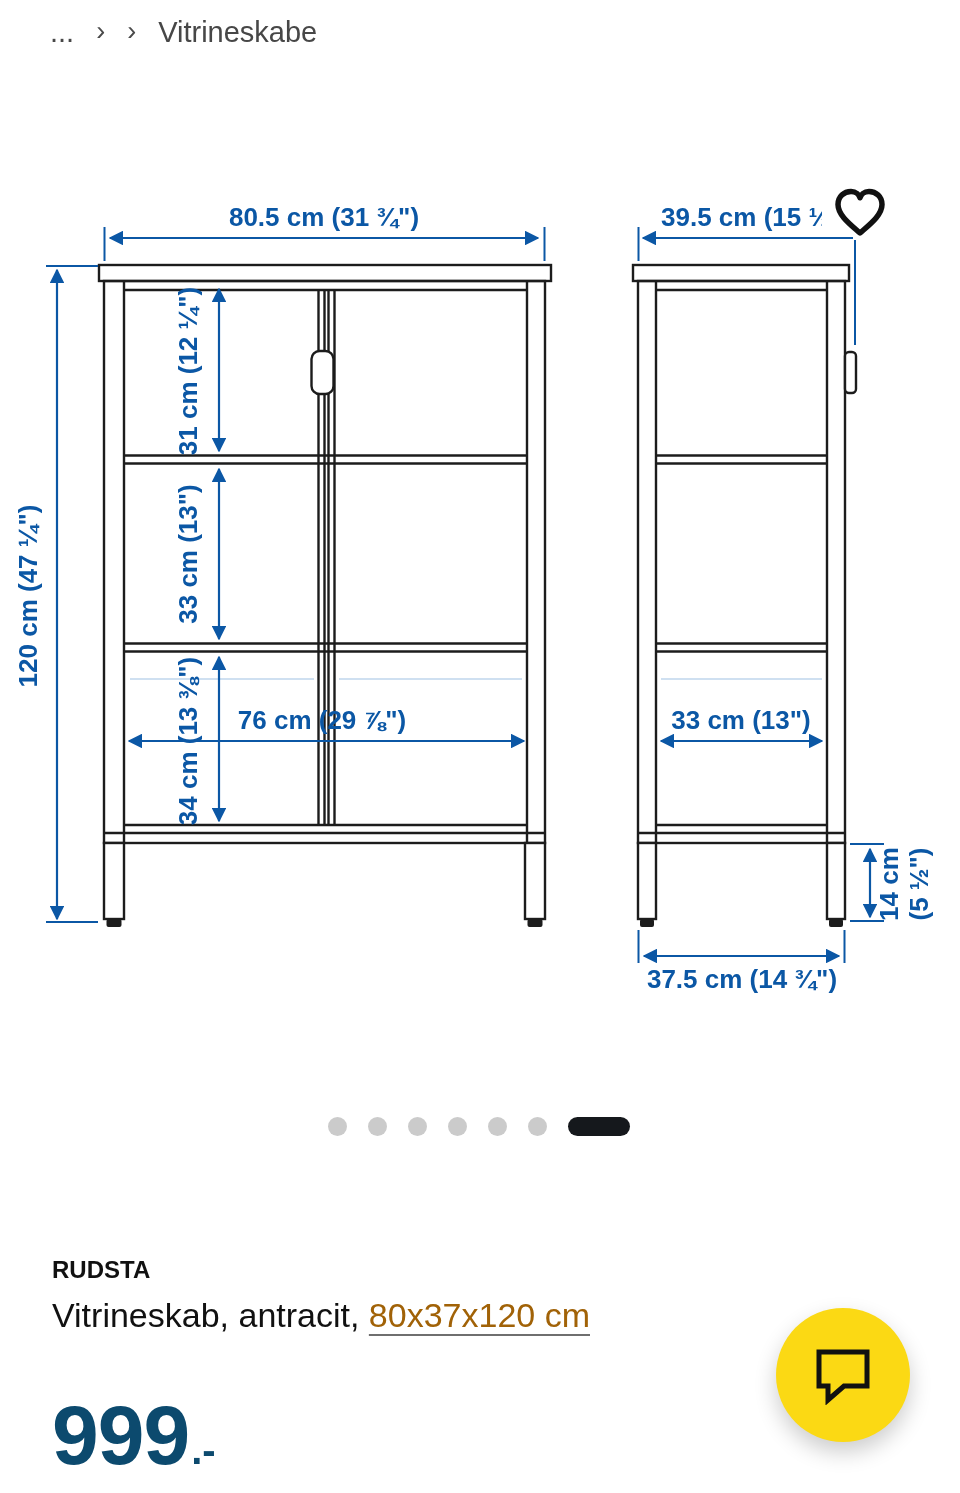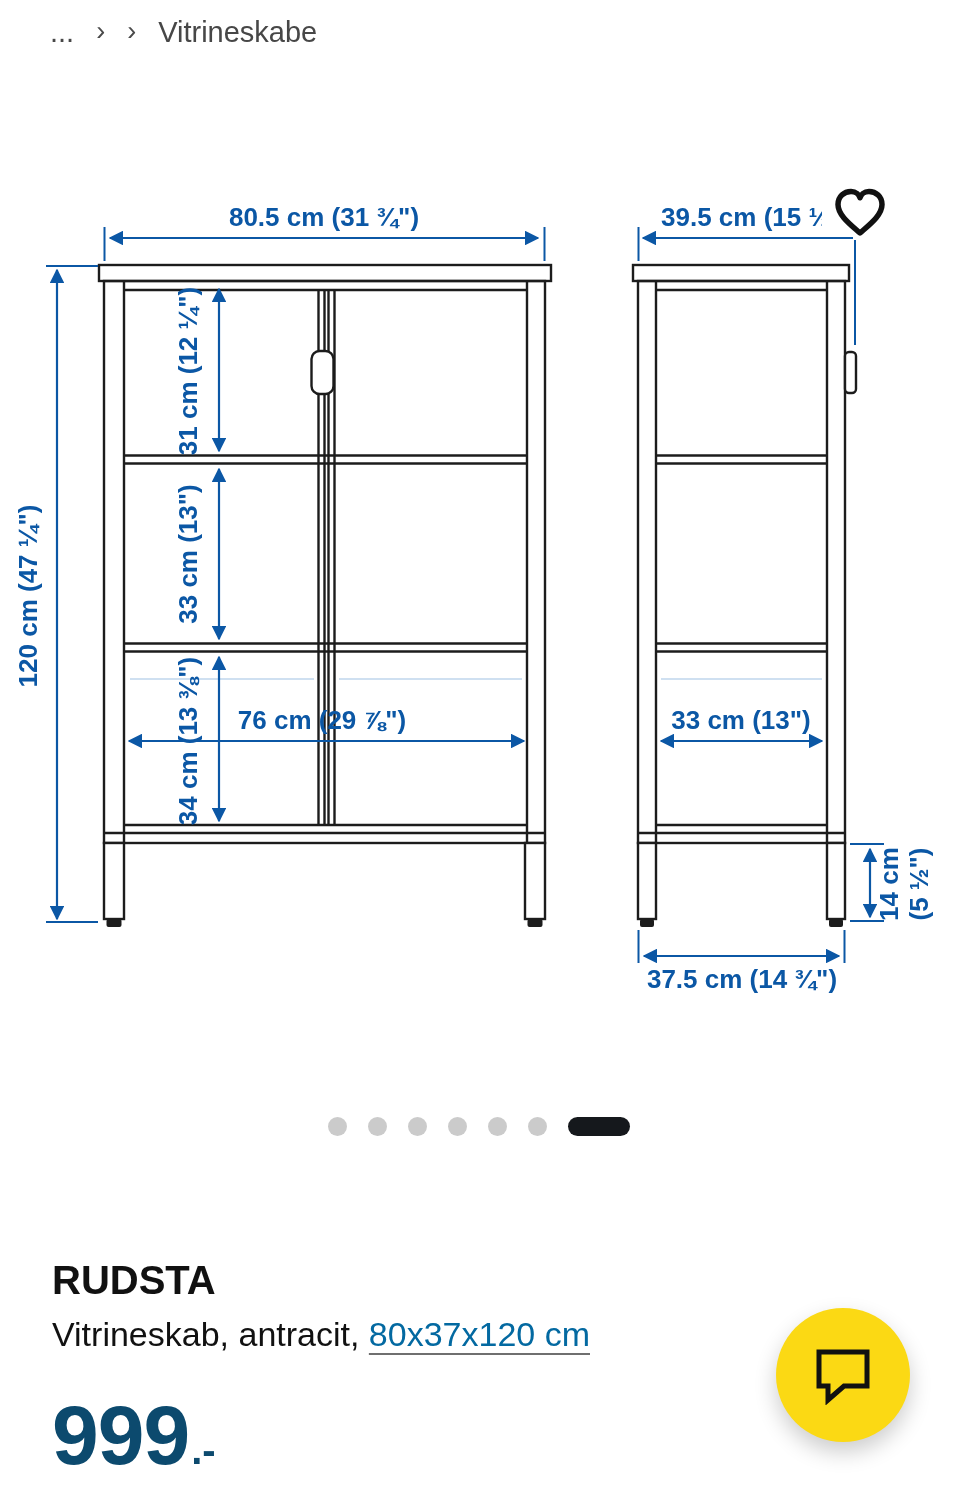--- a/index.html
+++ b/index.html
@@ -23,24 +23,24 @@
   .dimext{stroke:#0b57a5;stroke-width:2;fill:none;}
   .dimtext{fill:#0b57a5;font-family:"Liberation Sans",sans-serif;font-size:26px;font-weight:700;}
   .glassline{stroke:#cfe0f1;stroke-width:2;fill:none;}
   .hearticon{fill:none;stroke:#111111;stroke-width:5.5;stroke-linejoin:round;cursor:pointer;}
   
   .carousel{position:absolute;left:328px;top:1117px;display:flex;align-items:center;gap:21px;}
   .dot{width:19px;height:19px;border-radius:50%;background:#cbcbcb;cursor:pointer;}
   .dot-active{width:62px;height:19px;border-radius:10px;background:#15181c;cursor:pointer;}
   
   .product{position:absolute;left:52px;top:1256px;color:#111111;}
-  .product-name{font-size:40px;font-weight:700;line-height:1.2;}
+  .product-name{font-size:24px;font-weight:700;line-height:1.2;}
   .product-desc{font-size:34px;font-weight:400;margin-top:9px;line-height:1.25;color:#111111;}
   .size-link{
-    color:#0369a1;text-decoration:underline;text-decoration-color:#6f6f6f;
+    color:#a16207;text-decoration:underline;text-decoration-color:#6f6f6f;
     text-decoration-thickness:2px;text-underline-offset:7px;cursor:pointer;
   }
   .price-row{position:absolute;left:52px;top:1393px;display:flex;align-items:baseline;color:#0c4a6e;}
   .price-int{font-size:84px;font-weight:700;letter-spacing:-1px;line-height:1;}
   .price-suffix{font-size:40px;font-weight:700;margin-left:2px;}
   
   .chat-btn{
     position:absolute;left:776px;top:1308px;width:134px;height:134px;border-radius:50%;
     background:#fbd914;border:none;cursor:pointer;
     box-shadow:0 10px 22px rgba(0,0,0,0.20);

